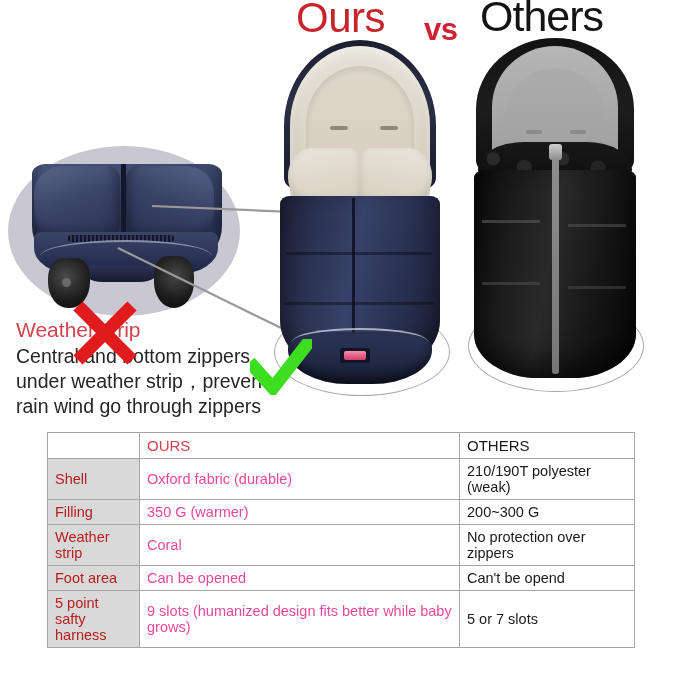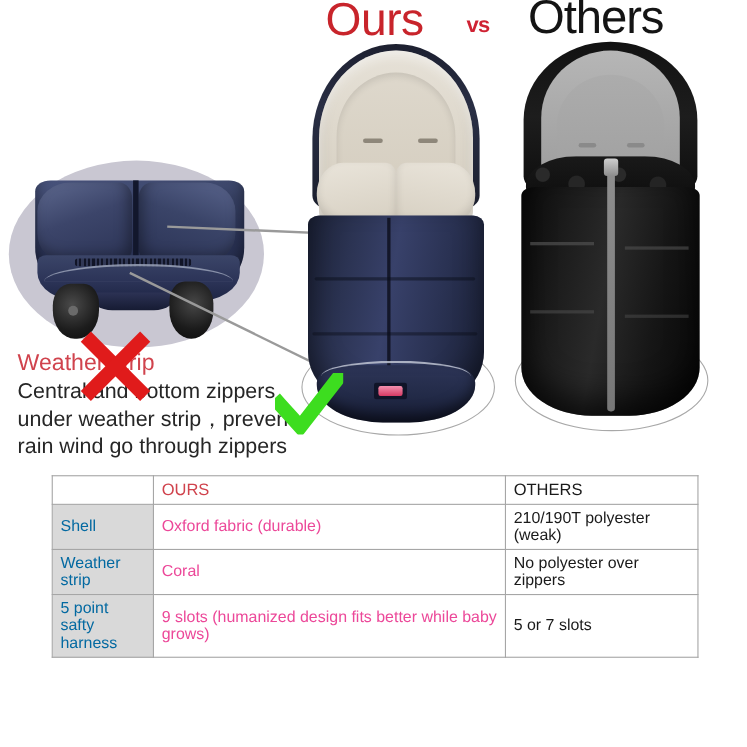--- a/index.html
+++ b/index.html
@@ -19,21 +19,21 @@
 
   
   .title-ours {
     position: absolute; left: 296px; top: -6px;
     font-size: 42px; font-weight: 400; letter-spacing: -0.5px;
     color: #c8242b;
     font-family: "Liberation Sans", sans-serif;
   }
   .title-vs {
     position: absolute; left: 424px; top: 12px;
-    font-size: 20px; font-weight: 700; letter-spacing: -0.5px;
+    font-size: 31px; font-weight: 700; letter-spacing: -0.5px;
     color: #cf2233;
   }
   .title-others {
     position: absolute; left: 480px; top: -8px;
     font-size: 43px; font-weight: 400; letter-spacing: -1px;
     color: #141414;
   }
 
   
   .inset-wrap {
@@ -300,21 +300,21 @@
   .th-ours, .th-others {
     text-align: center;
     font-weight: 700;
     font-size: 15px;
     background: #ffffff;
   }
   .th-ours { color: #d0434d; }
   .th-others { color: #1a1a1a; }
   .rowlabel {
     background: #d9d9d9;
-    color: #0369a1;
+    color: #b91c1c;
   }
   .ours-cell { color: #ec4899; }
   .others-cell { color: #1a1a1a; }
 </style>
 </head>
 <body>
 
 <div id="page">
 
   <div class="title-ours">Ours</div>
@@ -404,23 +404,33 @@
         <th class="th-others">OTHERS</th>
       </tr>
     </thead>
     <tbody>
       <tr>
         <td class="rowlabel">Shell</td>
         <td class="ours-cell">Oxford fabric (durable)</td>
         <td class="others-cell">210/190T polyester (weak)</td>
       </tr>
       <tr>
+        <td class="rowlabel">Filling</td>
+        <td class="ours-cell">350 G (warmer)</td>
+        <td class="others-cell">200~300 G</td>
+      </tr>
+      <tr>
         <td class="rowlabel">Weather strip</td>
         <td class="ours-cell">Coral</td>
-        <td class="others-cell">No polyester over zippers</td>
+        <td class="others-cell">No protection over zippers</td>
+      </tr>
+      <tr>
+        <td class="rowlabel">Foot area</td>
+        <td class="ours-cell">Can be opened</td>
+        <td class="others-cell">Can't be opend</td>
       </tr>
       <tr>
         <td class="rowlabel">5 point safty harness</td>
         <td class="ours-cell">9 slots (humanized design fits better while baby grows)</td>
         <td class="others-cell">5 or 7 slots</td>
       </tr>
     </tbody>
   </table>
 
 </div>

